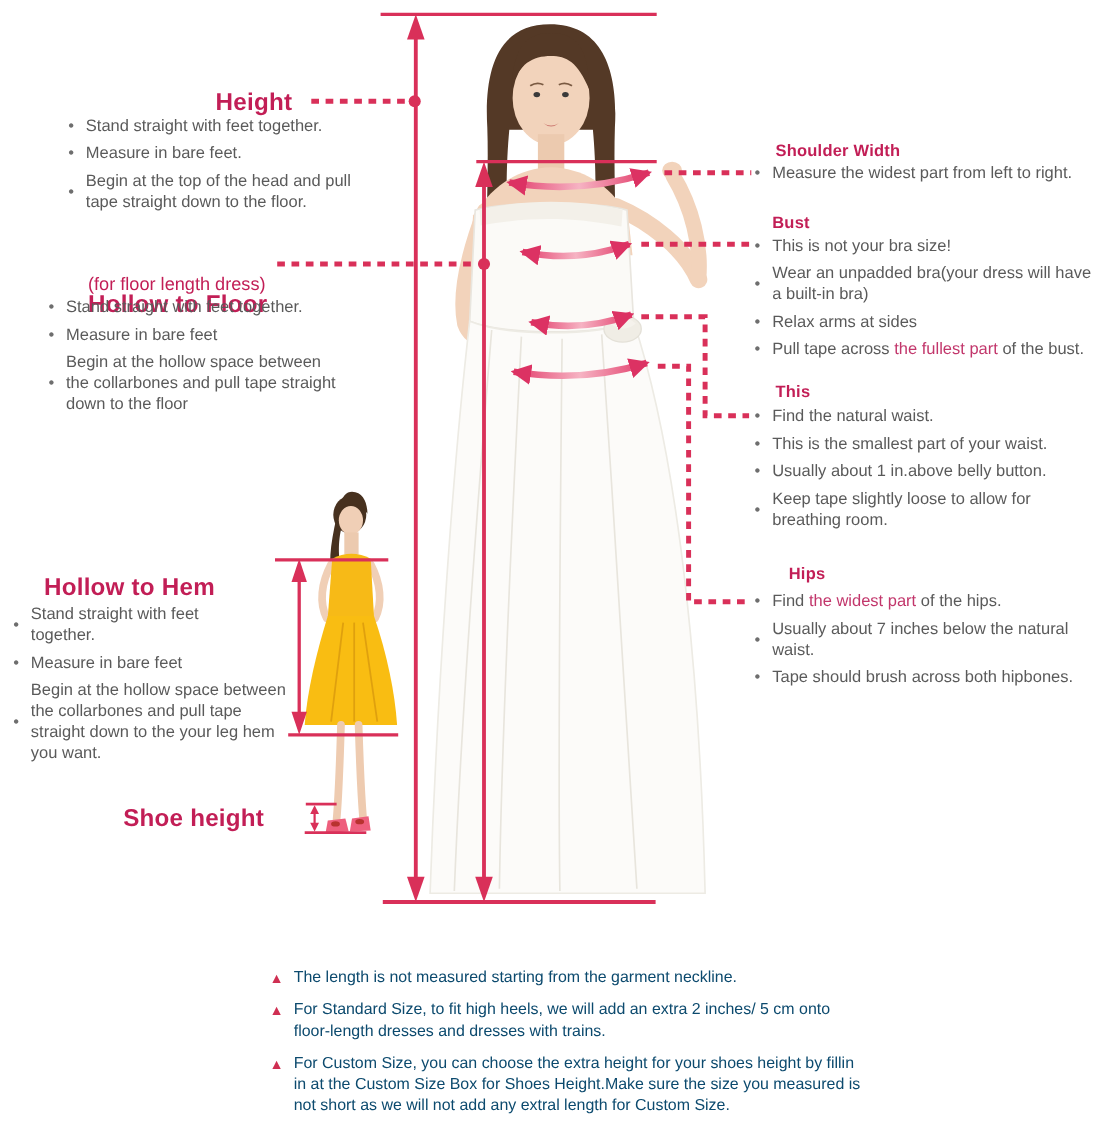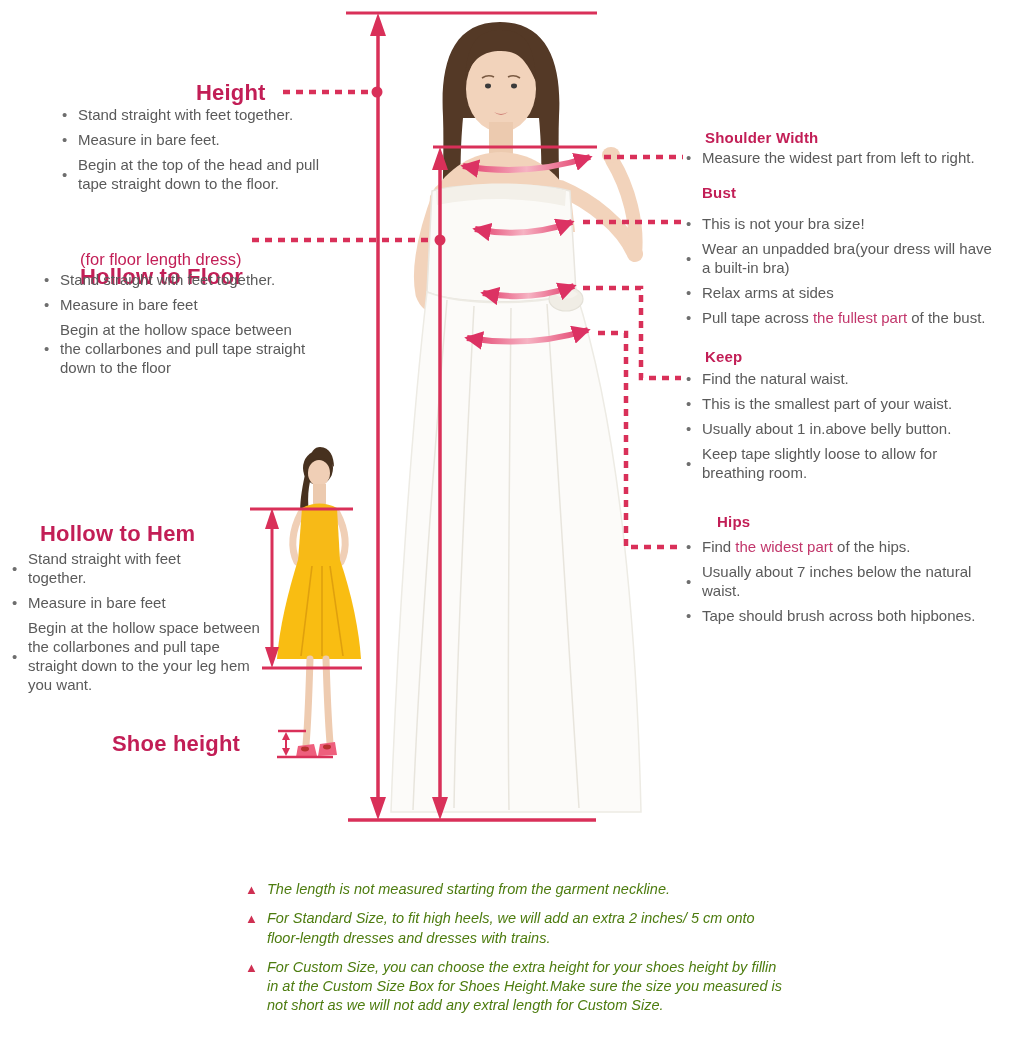--- a/index.html
+++ b/index.html
@@ -12,21 +12,21 @@
   .sec-title.sm{font-size:15px;}
   .sec-sub{color:#c21e56;font-size:16.5px;white-space:nowrap;}
   ul.blist{list-style:none;margin:0;padding:0;}
   ul.blist li{display:flex;align-items:center;margin:0 0 6px 0;}
   .blt{flex:0 0 16px;color:#6e6e6e;font-size:15px;line-height:1;align-self:center;}
   .btx{color:#5a5a5a;font-size:15px;line-height:1.27;}
   .hl{color:#c2366b;}
   .w175{width:178px;}
   .notes .note{display:flex;margin-bottom:10px;}
   .ntri{flex:0 0 22px;color:#cf2f52;font-size:13px;padding-top:2px;}
-  .ntx{color:#4d7c0f;font-size:14.5px;line-height:1.33;font-style:italic;}
+  .ntx{color:#0c4a6e;font-size:14.5px;line-height:1.33;}
 </style>
 </head>
 <body>
 
 <div class="canvas">
 
   <svg class="layer" width="1015" height="1039" viewBox="0 0 1015 1039">
     <defs>
       <linearGradient id="ag" x1="0" y1="0" x2="1" y2="0">
         <stop offset="0" stop-color="#e23a69"></stop>
@@ -186,41 +186,41 @@
   <div class="abs txt sec-title" style="left:112px;top:731px;">Shoe height</div>
 
   <div class="abs txt sec-title sm" style="left:705px;top:129px;">Shoulder Width</div>
   <ul class="abs txt blist" style="left:686px;top:148px;width:322px;">
     <li>
         <span class="blt">•</span>
         <span class="btx">Measure the widest part from left to right.</span>
       </li>
   </ul>
 
-  <div class="abs txt sec-title sm" style="left:702px;top:184px;">Bust</div>
+  <div class="abs txt sec-title sm" style="left:702px;top:194px;">Bust</div>
   <ul class="abs txt blist" style="left:686px;top:214px;width:322px;">
     <li>
         <span class="blt">•</span>
         <span class="btx">This is not your bra size!</span>
       </li>
     <li>
         <span class="blt">•</span>
         <span class="btx" style="width:300px;">Wear an unpadded bra(your dress will have a built-in bra)</span>
       </li>
     <li>
         <span class="blt">•</span>
         <span class="btx">Relax arms at sides</span>
       </li>
     <li>
         <span class="blt">•</span>
         <span class="btx"><span>Pull tape across </span><span class="hl">the fullest part</span><span> of the bust.</span></span>
       </li>
   </ul>
 
-  <div class="abs txt sec-title sm" style="left:705px;top:348px;">Keep</div>
+  <div class="abs txt sec-title sm" style="left:705px;top:348px;">This</div>
   <ul class="abs txt blist" style="left:686px;top:369px;width:322px;">
     <li>
         <span class="blt">•</span>
         <span class="btx">Find the natural waist.</span>
       </li>
     <li>
         <span class="blt">•</span>
         <span class="btx">This is the smallest part of your waist.</span>
       </li>
     <li>

